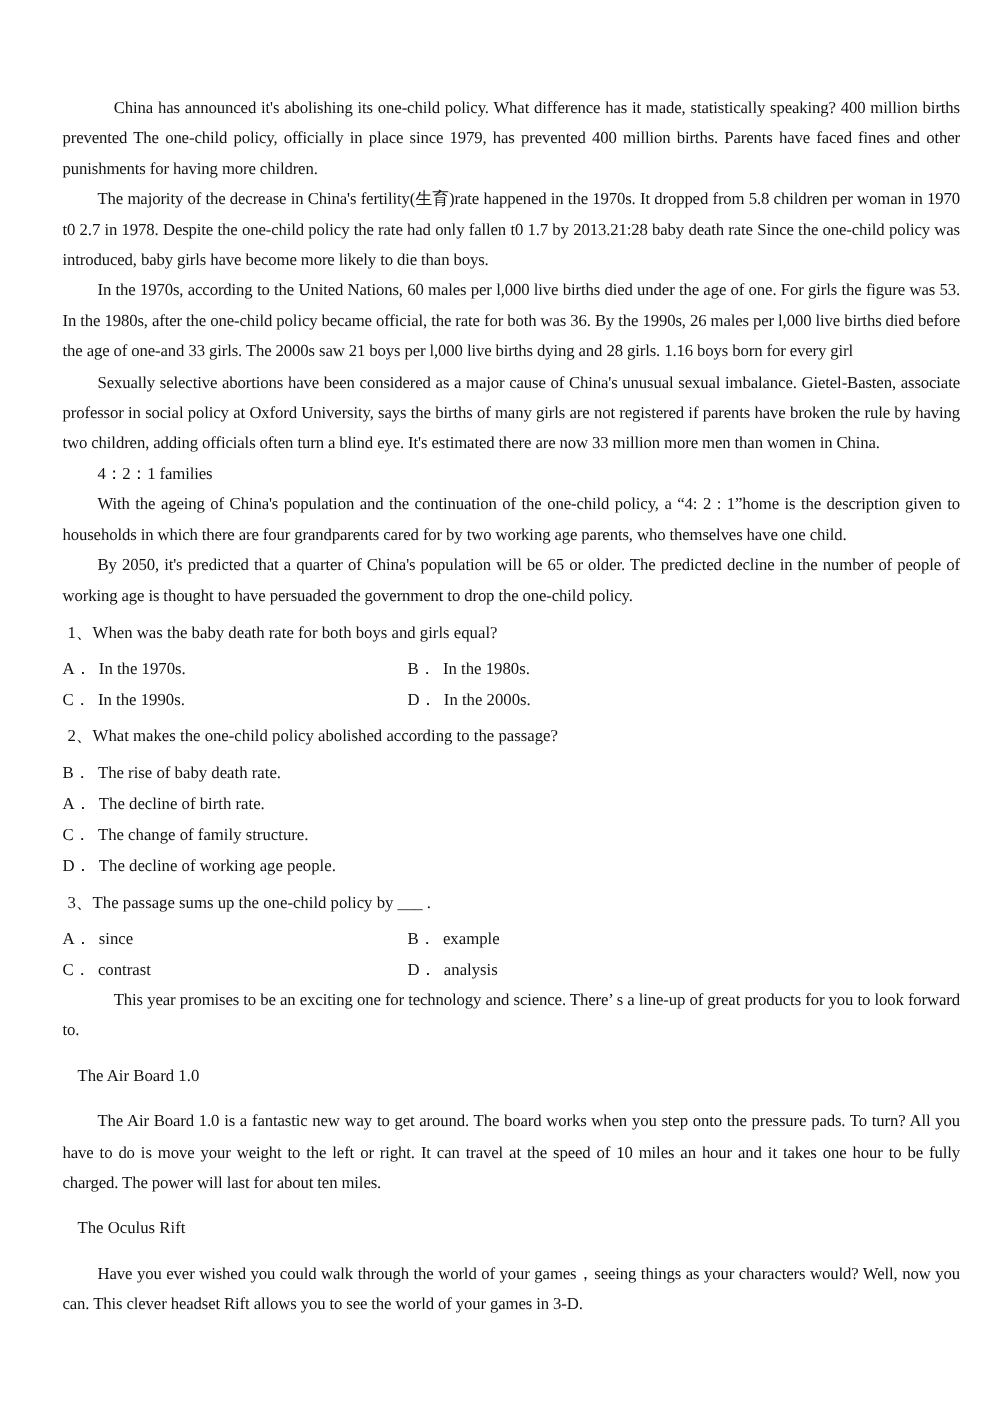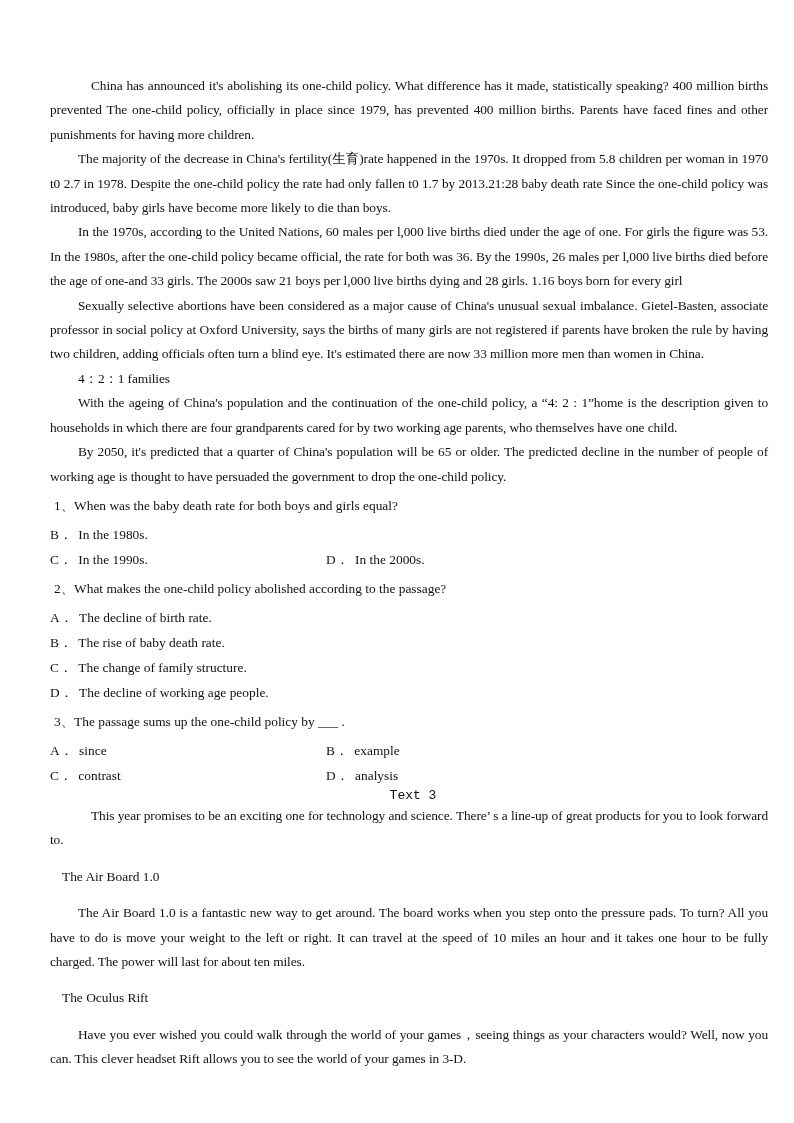--- a/index.html
+++ b/index.html
@@ -71,53 +71,53 @@
   <p class="p indent">Sexually selective abortions have been considered as a major cause of China's unusual sexual imbalance. Gietel-Basten, associate professor in social policy at Oxford University, says the births of many girls are not registered if parents have broken the rule by having two children, adding officials often turn a blind eye. It's estimated there are now 33 million more men than women in China.</p>
   <p class="p indent">4：2：1 families</p>
   <p class="p indent">With the ageing of China's population and the continuation of the one-child policy, a “4:  2  :  1”home is the description given to households in which there are four grandparents cared for by two working age parents, who themselves have one child.</p>
   <p class="p indent">By 2050, it's predicted that a quarter of China's population will be 65 or older. The predicted decline in the number of people of working age is thought to have persuaded the government to drop the one-child policy.</p>
 
   <div>
     <p class="q">
       <span>1、</span><span>When was the baby death rate for both boys and girls equal?</span>
     </p>
     <div class="opt-row">
+      <div class="opt"><span class="letter">A．</span><span>In the 1970s.</span></div>
       <div class="opt"><span class="letter">B．</span><span>In the 1980s.</span></div>
     </div>
     <div class="opt-row">
       <div class="opt"><span class="letter">C．</span><span>In the 1990s.</span></div>
       <div class="opt"><span class="letter">D．</span><span>In the 2000s.</span></div>
     </div>
   </div>
 
   <div>
     <p class="q">
       <span>2、</span><span>What makes the one-child policy abolished according to the passage?</span>
     </p>
+    <div class="opt"><span class="letter">B．</span><span>The rise of baby death rate.</span></div>
     <div class="opt"><span class="letter">A．</span><span>The decline of birth rate.</span></div>
-    <div class="opt"><span class="letter">B．</span><span>The rise of baby death rate.</span></div>
     <div class="opt"><span class="letter">C．</span><span>The change of family structure.</span></div>
     <div class="opt"><span class="letter">D．</span><span>The decline of working age people.</span></div>
   </div>
 
   <div>
     <p class="q">
       <span>3、</span><span>The passage sums up the one-child policy by ___ .</span>
     </p>
     <div class="opt-row">
       <div class="opt"><span class="letter">A．</span><span>since</span></div>
       <div class="opt"><span class="letter">B．</span><span>example</span></div>
     </div>
     <div class="opt-row">
       <div class="opt"><span class="letter">C．</span><span>contrast</span></div>
       <div class="opt"><span class="letter">D．</span><span>analysis</span></div>
     </div>
   </div>
 
-  <p class="heading-mono">Text 3</p>
   <p class="p indent-wide">This year promises to be an exciting one for technology and science. There’ s a line-up of great products for you to look forward to.</p>
 
   <p class="sub">The Air Board 1.0</p>
   <p class="p indent">The Air Board 1.0 is a fantastic new way to get around. The board works when you step onto the pressure pads. To turn? All you have to do is move your weight to the left or right. It can travel at the speed of 10 miles an hour and it takes one hour to be fully charged. The power will last for about ten miles.</p>
 
   <p class="sub">The Oculus Rift</p>
   <p class="p indent">Have you ever wished you could walk through the world of your games，seeing things as your characters would? Well, now you can. This clever headset Rift allows you to see the world of your games in 3-D.</p>
 
 </div>
 

